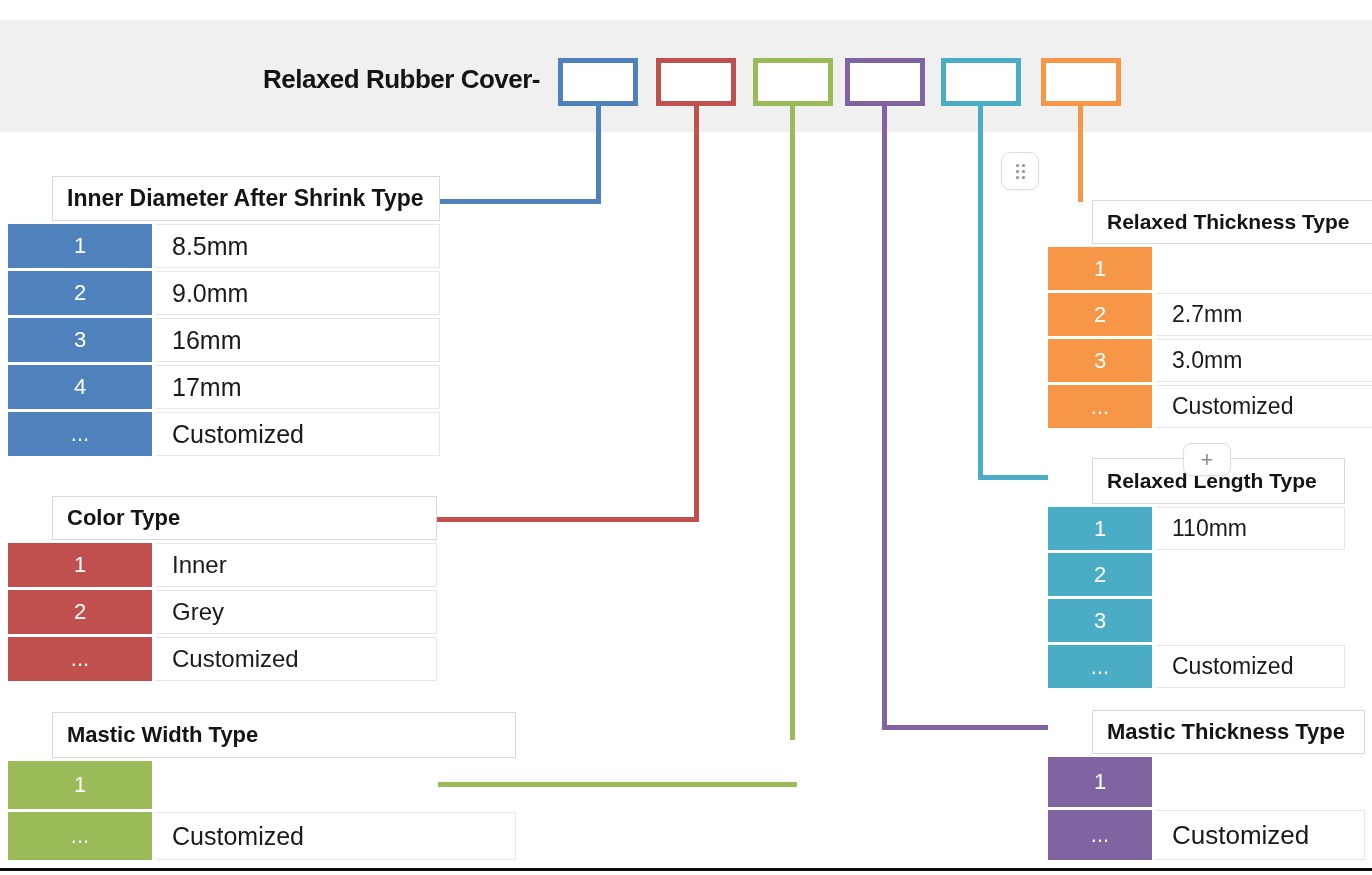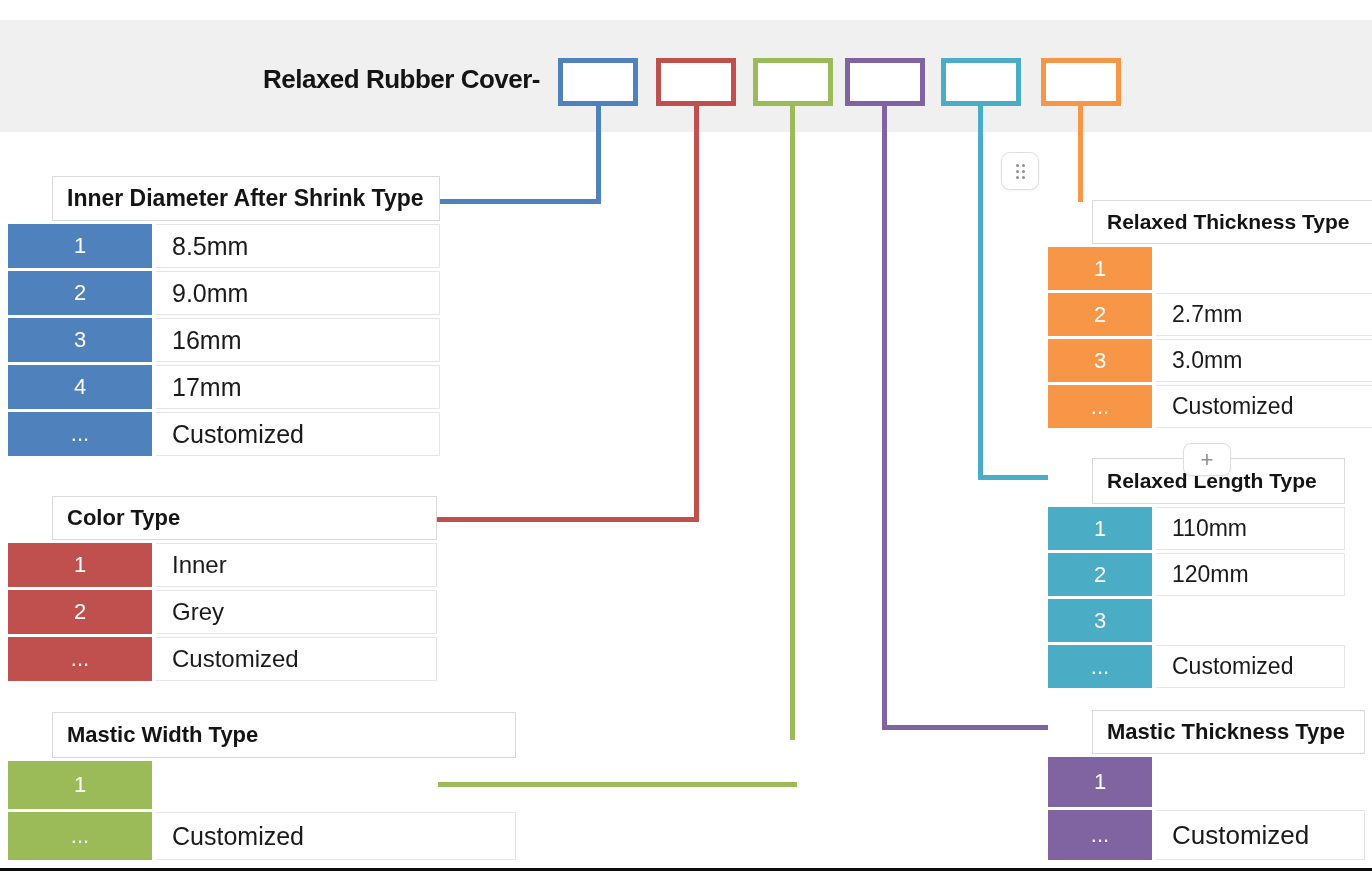--- a/index.html
+++ b/index.html
@@ -163,21 +163,20 @@
       </div>
     </div>
   <div class="tbl t5">
       <div class="thead">Relaxed Length Type</div>
       <div class="trow">
         <div class="tnum" style="background: rgb(75, 172, 198);">1</div>
         <div class="tval">110mm</div>
       </div>
       <div class="trow">
         <div class="tnum" style="background: rgb(75, 172, 198);">2</div>
-        <div class="tval">120mm</div>
       </div>
       <div class="trow">
         <div class="tnum" style="background: rgb(75, 172, 198);">3</div>
       </div>
       <div class="trow">
         <div class="tnum" style="background: rgb(75, 172, 198);">...</div>
         <div class="tval">Customized</div>
       </div>
     </div>
   <div class="tbl t6">

